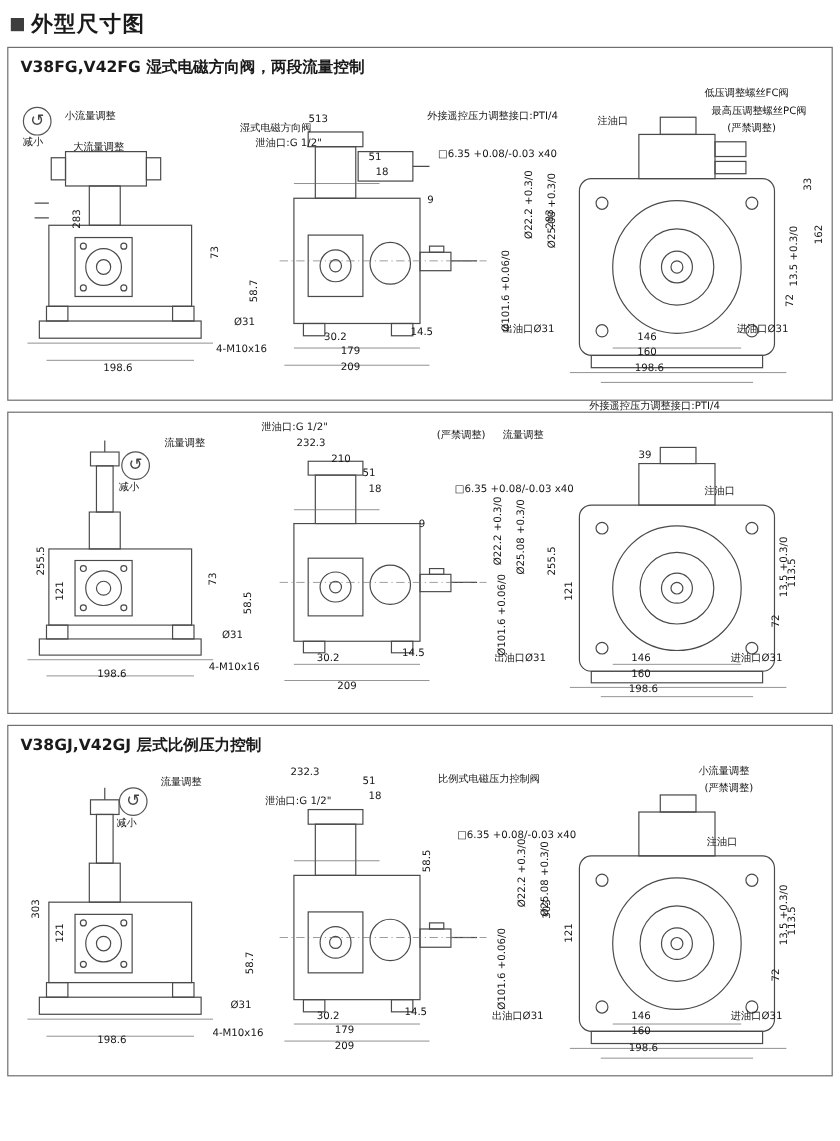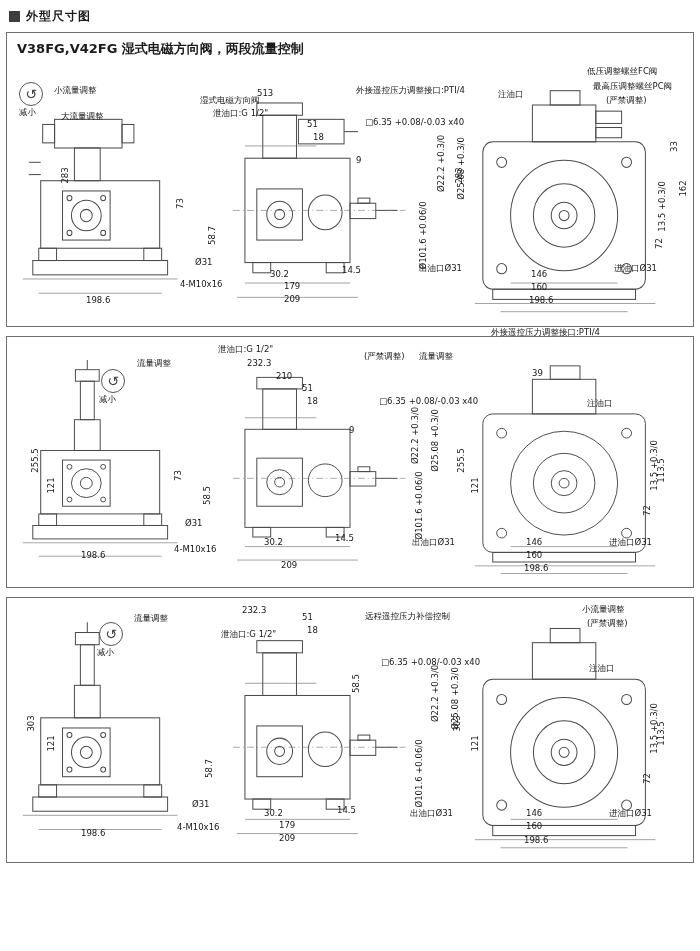--- a/index.html
+++ b/index.html
@@ -1,20 +1,20 @@
 <!DOCTYPE html>
 <html><head>
 <meta charset="utf-8">
 <style>
   html,body{margin:0;padding:0;background:#ffffff;}
   body{width:700px;height:951px;font-family:"DejaVu Sans","Liberation Sans",sans-serif;color:#1a1a1a;overflow:hidden;}
   .page{padding:5px 5px 0 5px;}
   .page-header{display:flex;align-items:center;gap:6px;margin:3px 0 7px 4px;}
   .bullet{width:11px;height:11px;background:#3d3d3d;display:inline-block;}
-  .page-header h1{font-size:12px;font-weight:bold;margin:0;letter-spacing:1px;}
+  .page-header h1{font-size:18px;font-weight:bold;margin:0;letter-spacing:1px;}
   .panel{border:1px solid #6f6f6f;background:#fff;margin:0 1px 9px 1px;position:relative;}
   .panel-title{font-size:13px;font-weight:bold;margin:0;padding:7px 0 2px 10px;white-space:nowrap;}
   .panel-body{position:relative;margin:0 2px;overflow:visible;}
   .p1 .panel-body{height:266px;}
   .p2 .panel-body{height:250px;}
   .p3 .panel-body{height:264px;}
   .svg-slot,.labels{position:absolute;inset:0;}
   .drawing{position:absolute;inset:0;width:100%;height:100%;}
   .drawing .s{stroke:#4a4a4a;fill:none;stroke-width:1;}
   .drawing .cl{stroke-dasharray:7 3 1 3;stroke-width:0.6;stroke:#777;}
@@ -283,20 +283,21 @@
           <span class="lbl v" style="left: 633px; top: 169px;">72</span>
           <span class="lbl" style="left: 517px; top: 201px;">146</span>
           <span class="lbl" style="left: 517px; top: 214px;">160</span>
           <span class="lbl" style="left: 600px; top: 201px;">进油口Ø31</span>
           <span class="lbl" style="left: 515px; top: 227px;">198.6</span>
         </div>
     </div>
   </section>
 
   <section class="panel p3">
+    <h2 class="panel-title">V38GJ,V42GJ 层式比例压力控制</h2>
     <div class="panel-body">
       <div class="svg-slot">
   <svg class="drawing" viewBox="0 0 688 260" preserveAspectRatio="none">
     <g class="s">
 
       <g>
         <rect x="24" y="196" width="136" height="14"></rect>
         <rect x="30" y="184" width="18" height="12"></rect>
         <rect x="136" y="184" width="18" height="12"></rect>
         <rect x="32" y="118" width="120" height="66"></rect>
@@ -372,21 +373,21 @@
   </svg>
 </div>
       <div class="labels">
           <div class="reduce-icon" style="left: 90px; top: 24px;">↺</div>
           <span class="lbl" style="left: 88px; top: 50px;">减小</span>
           <span class="lbl" style="left: 125px; top: 16px;">流量调整</span>
           <span class="lbl" style="left: 233px; top: 8px;">232.3</span>
           <span class="lbl" style="left: 212px; top: 32px;">泄油口:G 1/2"</span>
           <span class="lbl" style="left: 293px; top: 15px;">51</span>
           <span class="lbl" style="left: 298px; top: 28px;">18</span>
-          <span class="lbl" style="left: 356px; top: 14px;">远程遥控压力补偿控制</span>
+          <span class="lbl" style="left: 356px; top: 14px;">比例式电磁压力控制阀</span>
           <span class="lbl" style="left: 573px; top: 7px;">小流量调整</span>
           <span class="lbl" style="left: 578px; top: 21px;">(严禁调整)</span>
           <span class="lbl" style="left: 580px; top: 66px;">注油口</span>
           <span class="lbl" style="left: 372px; top: 60px;">□6.35 +0.08/-0.03 x40</span>
           <span class="lbl v" style="left: 338px; top: 81px;">58.5</span>
           <span class="lbl v" style="left: 398px; top: 91px;">Ø22.2 +0.3/0</span>
           <span class="lbl v" style="left: 415px; top: 96px;">Ø25.08 +0.3/0</span>
           <span class="lbl v" style="left: 14px; top: 121px;">303</span>
           <span class="lbl v" style="left: 34px; top: 141px;">121</span>
           <span class="lbl v" style="left: 191px; top: 166px;">58.7</span>

